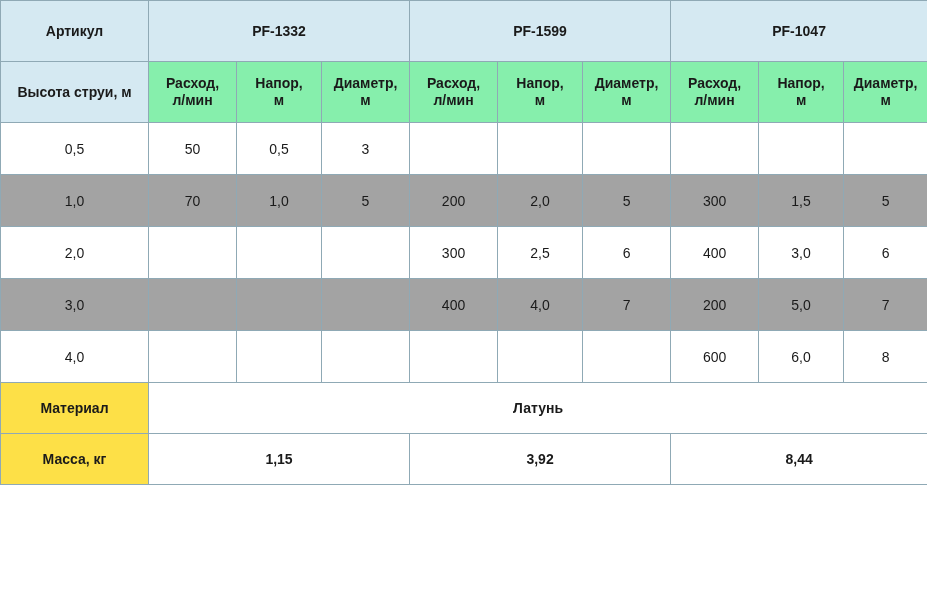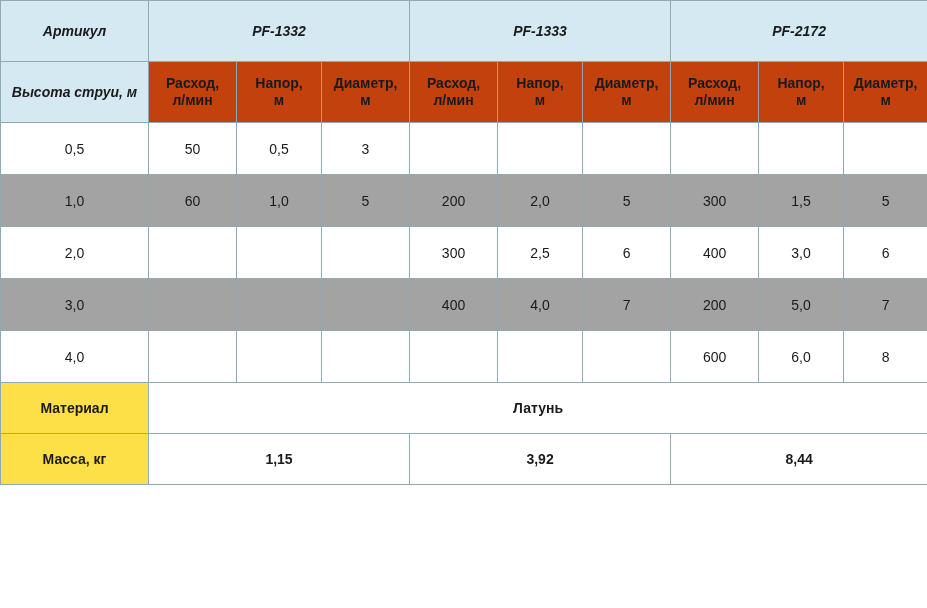--- a/index.html
+++ b/index.html
@@ -27,24 +27,23 @@
     border: 1px solid #8fa9b5;
     text-align: center;
     vertical-align: middle;
     font-size: 14px;
     padding: 2px 4px;
     box-sizing: border-box;
   }
   .hdr {
     background: #d5e9f2;
     font-weight: bold;
-    font-style: italic;
   }
   .hdr-sub {
-    background: #c2410c;
+    background: #86efac;
     font-weight: bold;
     font-size: 13px;
     line-height: 1.25;
   }
   .row-alt td {
     background: #a3a3a3;
   }
   .row-plain td {
     background: #ffffff;
   }
@@ -79,22 +78,22 @@
       <col style="width:85px">
       <col style="width:88px">
       <col style="width:88px">
       <col style="width:85px">
       <col style="width:84px">
     </colgroup>
     <tbody>
       <tr class="h-row1">
         <td class="hdr">Артикул</td>
         <td class="hdr" colspan="3">PF-1332</td>
-        <td class="hdr" colspan="3">PF-1333</td>
-        <td class="hdr" colspan="3">PF-2172</td>
+        <td class="hdr" colspan="3">PF-1599</td>
+        <td class="hdr" colspan="3">PF-1047</td>
       </tr>
 
 
       <tr class="h-head">
         <td class="hdr">Высота струи, м</td>
 
         <td class="hdr-sub">
           <span>Расход,</span><br>
           <span>л/мин</span>
         </td>
@@ -142,21 +141,21 @@
         <td></td>
         <td></td>
         <td></td>
         <td></td>
         <td></td>
         <td></td>
       </tr>
 
       <tr class="h-data row-alt">
         <td>1,0</td>
-        <td>60</td>
+        <td>70</td>
         <td>1,0</td>
         <td>5</td>
         <td>200</td>
         <td>2,0</td>
         <td>5</td>
         <td>300</td>
         <td>1,5</td>
         <td>5</td>
       </tr>
 

